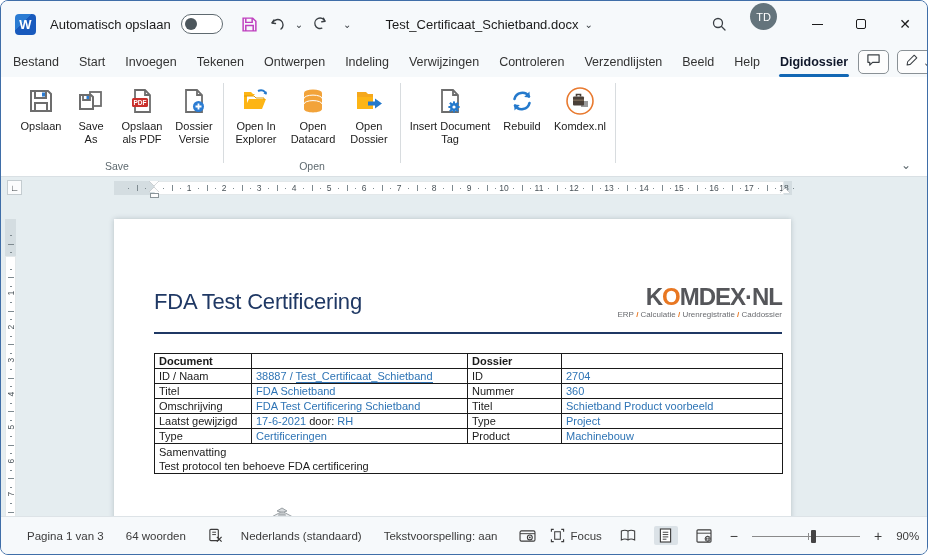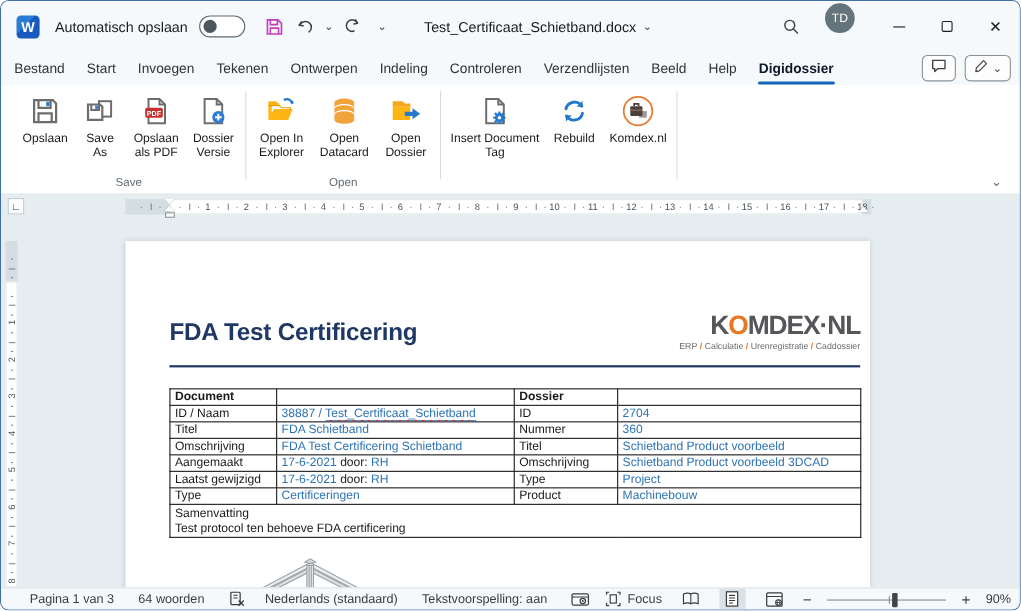--- a/index.html
+++ b/index.html
@@ -59,37 +59,37 @@
   .ind.box{ width:9px; height:5px; background:#fdfdfd; border:1px solid #8a9499; }
 
   
   .docarea{ position:absolute; left:0; top:198px; width:100%; height:335px; background:#e5edf0; overflow:hidden; }
   .vruler{ position:absolute; left:2px; top:0; width:15px; height:100%; }
   .vruler .vband{ position:absolute; left:2px; width:11px; background:#fff; border:1px solid #e3e8ea; top:57px; height:278px; }
   .vruler .vmargin{ position:absolute; left:2px; width:11px; background:#d4dde1; top:20px; height:37px; }
   .vtickn{ position:absolute; left:0; width:15px; text-align:center; font-size:8.5px; color:#4a545a; transform:rotate(-90deg); }
   .vtick{ position:absolute; background:#7e8a90; }
   .page{ position:absolute; left:113px; top:20px; width:677px; height:400px; background:#fff; box-shadow:0 0 5px rgba(60,80,90,.28); }
-  .doc-heading{ position:absolute; left:40px; top:70px; font-size:22px; font-weight:bold; color:#1f3864; letter-spacing:-0.2px; }
+  .doc-heading{ position:absolute; left:40px; top:70px; font-size:22px; font-weight:normal; color:#1f3864; letter-spacing:-0.2px; }
   .headrule{ position:absolute; left:40px; top:113px; width:628px; height:2px; background:#1f3864; }
   .logo{ position:absolute; right:9px; top:66px; text-align:right; }
   .logo-text{ font-size:24px; font-weight:bold; letter-spacing:-1px; color:#55565a; line-height:24px;text-align:right; }
   .logo-text .o{ color:#e87722; }
   .logo-tag{ font-size:8px; color:#6a6c70; margin-top:1px; }
   .logo-tag .o{ color:#e87722; font-weight:bold; }
   .doctable{ position:absolute; left:40px; top:134px; width:628px; border-collapse:collapse; font-size:11px; color:#1a1a1a; table-layout:fixed; }
   .doctable td{ border:1px solid #1a1a1a; padding:0 4px; height:15px; line-height:14px; white-space:nowrap; overflow:hidden; }
   .doctable .b{ font-weight:bold; }
   .doctable .lk{ color:#2e74b5; }
   .doctable .msp{ border-bottom:1px solid #2e74b5; text-decoration:underline; text-decoration-style:wavy; text-decoration-color:#d93025; text-decoration-thickness:1px; text-underline-offset:2px; }
   .doctable .blockline{ display:block; }
   .cadimg{ position:absolute; left:112px; top:287px; }
 
   
-  .statusbar{ position:absolute; left:0; bottom:0; width:100%; height:20px; background:#f6f9fb; border-top:1px solid #dde3e7; display:flex; align-items:center; font-size:11.5px; color:#3b3b3b; }
+  .statusbar{ position:absolute; left:0; bottom:0; width:100%; height:38px; background:#f6f9fb; border-top:1px solid #dde3e7; display:flex; align-items:center; font-size:11.5px; color:#3b3b3b; }
   .sb-item{ margin-right:22px; white-space:nowrap; }
   .sb-left{ display:flex; align-items:center; padding-left:26px; }
   .sb-right{ margin-left:auto; display:flex; align-items:center; gap:14px; padding-right:16px; }
   .sb-ic{ display:flex; align-items:center; justify-content:center; height:18px; }
   .viewbtn{ width:24px; height:19px; display:flex; align-items:center; justify-content:center; border-radius:2px; }
   .viewbtn.active{ background:#dbe2e7; }
   .focus-grp{ display:flex; align-items:center; gap:5px; }
   .zoom-track{ position:relative; width:108px; height:14px; }
   .zoom-track .line{ position:absolute; left:0; right:0; top:7px; height:1px; background:#8a8a8a; }
   .zoom-track .notch{ position:absolute; left:52%; top:4px; width:1px; height:7px; background:#8a8a8a; }
@@ -154,20 +154,21 @@
     </div>
   </div>
 
   <div class="tabsrow">
     <div class="rtab first">Bestand</div>
     <div class="rtab">Start</div>
     <div class="rtab">Invoegen</div>
     <div class="rtab">Tekenen</div>
     <div class="rtab">Ontwerpen</div>
     <div class="rtab">Indeling</div>
+    <div class="rtab">Verwijzingen</div>
     <div class="rtab">Controleren</div>
     <div class="rtab">Verzendlijsten</div>
     <div class="rtab">Beeld</div>
     <div class="rtab">Help</div>
     <div class="rtab active">Digidossier</div>
     <div class="tabs-right">
       <div class="pillbtn">
         <span><svg width="15" height="14" viewBox="0 0 16 15">
               <path d="M2 2 h12 v8 h-7 l-3 3 v-3 h-2 z" fill="none" stroke="#3b4045" stroke-width="1.3" stroke-linejoin="round"></path>
             </svg></span>
@@ -499,26 +500,20 @@
               <td><span>Nummer</span></td>
               <td><span class="lk">360</span></td>
             </tr>
             <tr>
               <td><span>Omschrijving</span></td>
               <td><span class="lk">FDA Test Certificering Schietband</span></td>
               <td><span>Titel</span></td>
               <td><span class="lk">Schietband Product voorbeeld</span></td>
             </tr>
             <tr>
-              <td><span>Aangemaakt</span></td>
-              <td><span class="lk">17-6-2021</span><span> door: </span><span class="lk">RH</span></td>
-              <td><span>Omschrijving</span></td>
-              <td><span class="lk">Schietband Product voorbeeld 3DCAD</span></td>
-            </tr>
-            <tr>
               <td><span>Laatst gewijzigd</span></td>
               <td><span class="lk">17-6-2021</span><span> door: </span><span class="lk">RH</span></td>
               <td><span>Type</span></td>
               <td><span class="lk">Project</span></td>
             </tr>
             <tr>
               <td><span>Type</span></td>
               <td><span class="lk">Certificeringen</span></td>
               <td><span>Product</span></td>
               <td><span class="lk">Machinebouw</span></td>

